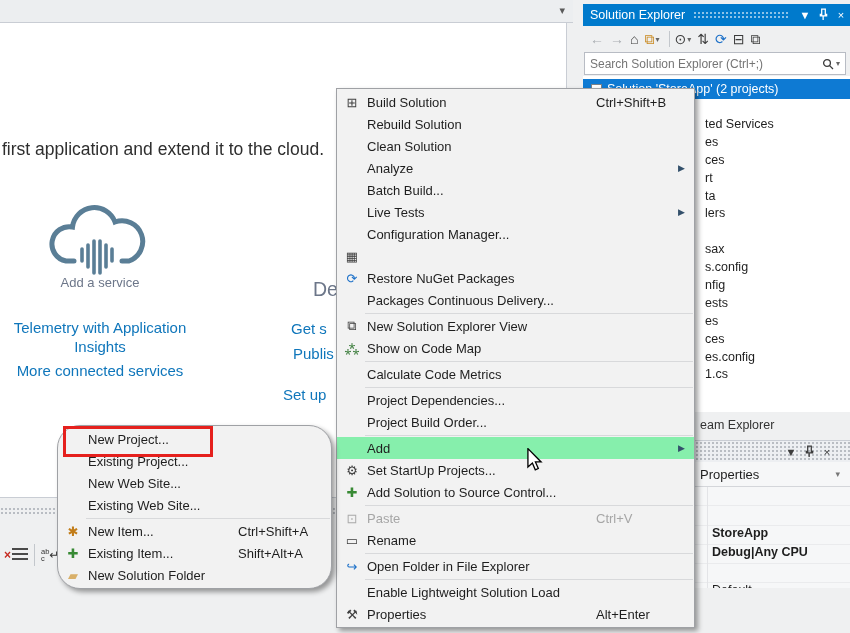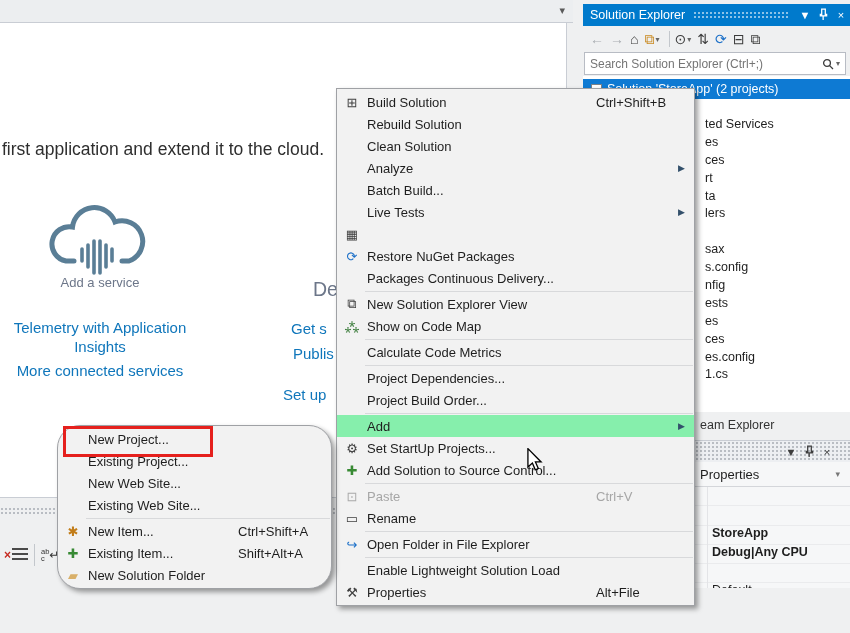--- a/index.html
+++ b/index.html
@@ -363,20 +363,26 @@
 
     </div>
 
     <div class="mi">
       <span class="mi-icon"></span>
       <span class="mi-label">Live Tests</span>
       <span class="mi-shortcut"></span>
       <span class="mi-arrow" style="visibility: visible;">▶</span>
     </div>
 
+    <div class="mi">
+      <span class="mi-icon"></span>
+      <span class="mi-label">Configuration Manager...</span>
+      <span class="mi-shortcut"></span>
+
+    </div>
 
     <div class="mi">
       <span class="mi-icon" style="color: rgb(63, 63, 63);">▦</span>
       <span class="mi-shortcut"></span>
 
     </div>
 
     <div class="mi">
       <span class="mi-icon" style="color: rgb(28, 112, 200);">⟳</span>
       <span class="mi-label">Restore NuGet Packages</span>
@@ -471,21 +477,21 @@
     <div class="mi">
       <span class="mi-icon"></span>
       <span class="mi-label">Enable Lightweight Solution Load</span>
       <span class="mi-shortcut"></span>
 
     </div>
 
     <div class="mi">
       <span class="mi-icon" style="color: rgb(63, 63, 63);">⚒</span>
       <span class="mi-label">Properties</span>
-      <span class="mi-shortcut">Alt+File</span>
+      <span class="mi-shortcut">Alt+Enter</span>
 
     </div>
   </div>
 
 <div class="menu sub-menu">
 
     <div class="mi">
       <span class="mi-icon"></span>
       <span class="mi-label">New Project...</span>
       <span class="mi-shortcut"></span>

